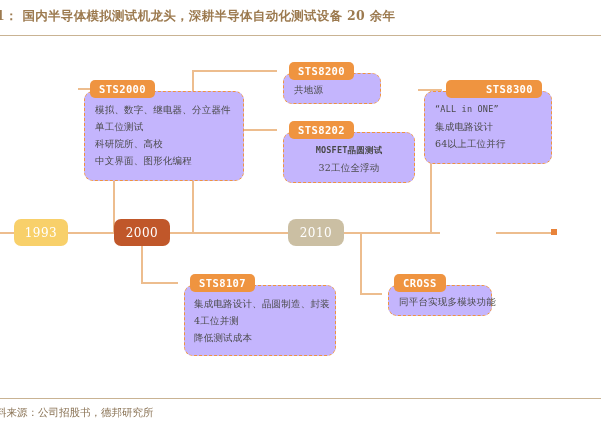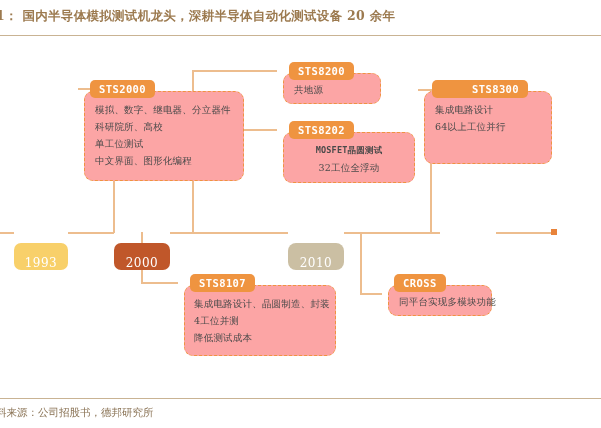--- a/index.html
+++ b/index.html
@@ -40,27 +40,26 @@
   .lnh{height:1.5px;}
   .lnv{width:1.5px;}
   .arrowhead{
     position:absolute;width:6px;height:6px;background:#e8833a;
   }
 
   
   .node{
     position:absolute;
     border-radius:7px;
-    display:flex;align-items:flex-end;justify-content:center;
+    display:flex;align-items:center;justify-content:center;
     color:#ffffff;
     font-size:12px;
     font-family:"DejaVu Serif","Liberation Serif",serif;
     letter-spacing:0.5px;
     box-sizing:border-box;
-    margin-top:24px;
   }
   .node.cn{font-size:12.5px;}
 
   
   .card{position:absolute;}
   .card-tab{
     position:absolute;left:0;top:0;
     background:#ef9440;
     border-radius:5px;
     color:#ffffff;
@@ -69,21 +68,21 @@
     font-family:"DejaVu Sans Mono","Liberation Mono",monospace;
     letter-spacing:0.4px;
     padding:3px 9px 3px 9px;
     white-space:nowrap;
     z-index:3;
   }
   .card-body{
     position:absolute;
     border:1.4px dashed #ef9440;
     border-radius:9px;
-    background:#fca5a5;
+    background:#c4b5fd;
     box-sizing:border-box;
     z-index:2;
     padding:9px 10px 6px 10px;
   }
   .card-line{
     font-family:"DejaVu Serif","Liberation Serif",serif;
     font-size:9.5px;
     color:#4a4a4a;
     line-height:17px;
     white-space:nowrap;
@@ -130,22 +129,22 @@
   </div>
 
   <div class="node" style="left:288px;top:219px;width:56px;height:27px;background:#CBBFA3;border-radius:8px;">
     <span>2010</span>
   </div>
 
 
   <div class="card" style="left:78px;top:80px;">
     <div class="card-body" style="left:6px;top:11px;width:160px;height:90px;">
       <div class="card-line">模拟、数字、继电器、分立器件</div>
+      <div class="card-line">单工位测试</div>
       <div class="card-line">科研院所、高校</div>
-      <div class="card-line">单工位测试</div>
       <div class="card-line">中文界面、图形化编程</div>
     </div>
     <div class="card-tab" style="left:12px;top:0px;">STS2000</div>
   </div>
 
   <div class="card" style="left:277px;top:62px;">
     <div class="card-body" style="left:6px;top:11px;width:98px;height:31px;padding-top:7px;">
       <div class="card-line">共地源</div>
     </div>
     <div class="card-tab" style="left:12px;top:0px;">STS8200</div>
@@ -154,24 +153,25 @@
   <div class="card" style="left:277px;top:121px;">
     <div class="card-body" style="left:6px;top:11px;width:132px;height:51px;text-align:center;">
       <div class="card-line" style="font-family:'DejaVu Sans Mono','Liberation Mono',monospace;font-size:8.5px;font-weight:bold;">MOSFET晶圆测试</div>
       <div class="card-line">32工位全浮动</div>
     </div>
     <div class="card-tab" style="left:12px;top:0px;">STS8202</div>
   </div>
 
   <div class="card" style="left:418px;top:80px;">
     <div class="card-body" style="left:6px;top:11px;width:128px;height:73px;">
+      <div class="card-line" style="font-family:'DejaVu Sans Mono','Liberation Mono',monospace;font-size:8.5px;">“ALL in ONE”</div>
       <div class="card-line">集成电路设计</div>
       <div class="card-line">64以上工位并行</div>
     </div>
-    <div class="card-tab" style="left:14px;top:0px;padding-left:40px;">STS8300</div>
+    <div class="card-tab" style="left:28px;top:0px;padding-left:40px;">STS8300</div>
   </div>
 
   <div class="card" style="left:178px;top:274px;">
     <div class="card-body" style="left:6px;top:11px;width:152px;height:71px;padding-left:9px;">
       <div class="card-line">集成电路设计、晶圆制造、封装</div>
       <div class="card-line">4工位并测</div>
       <div class="card-line">降低测试成本</div>
     </div>
     <div class="card-tab" style="left:12px;top:0px;text-align:center;">STS8107</div>
   </div>

